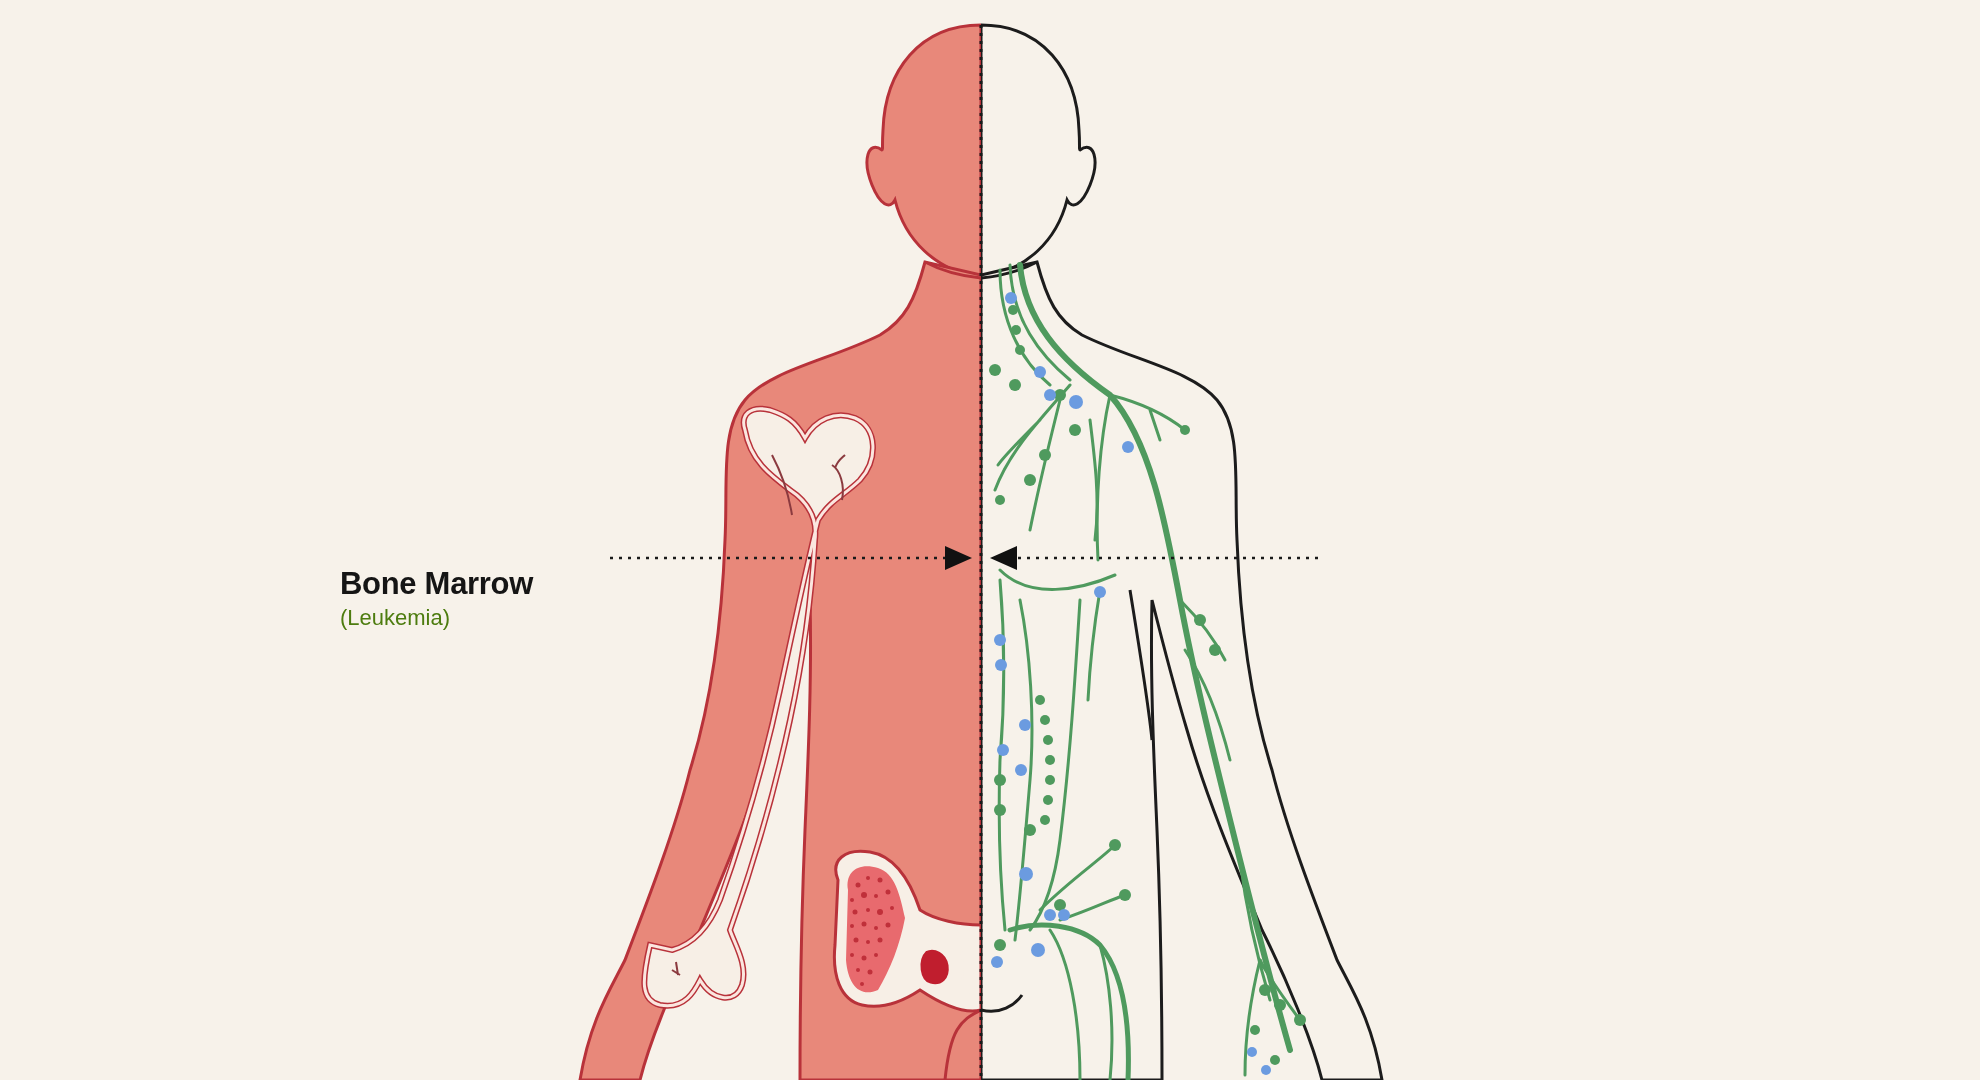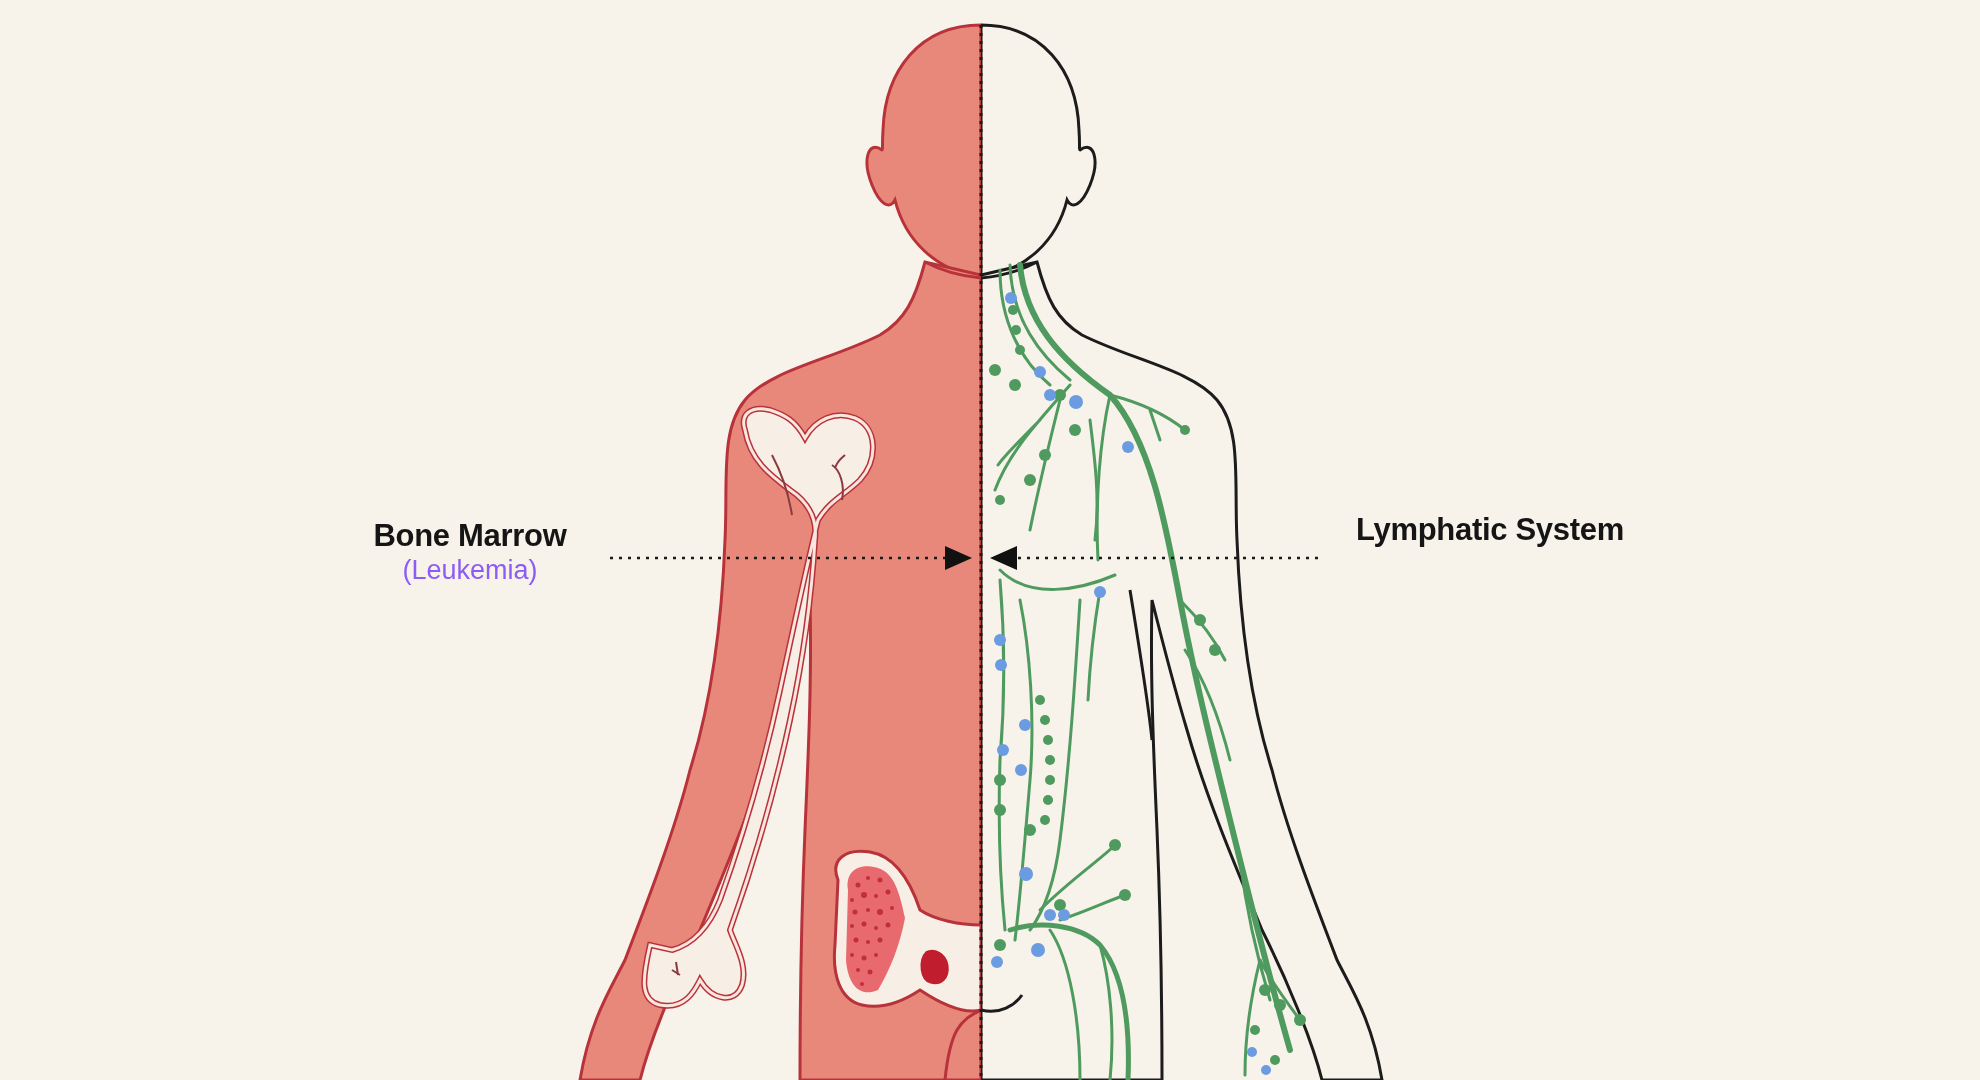--- a/index.html
+++ b/index.html
@@ -3,23 +3,23 @@
 <meta charset="utf-8">
 <style>
   html, body { margin: 0; padding: 0; }
   body {
     width: 1980px; height: 1080px; overflow: hidden;
     background: #f7f2ea;
     font-family: "Liberation Sans", "DejaVu Sans", sans-serif;
     position: relative;
   }
   .canvas { position: absolute; left: 0; top: 0; width: 1980px; height: 1080px; }
-  .label { position: absolute; text-align: center; color: #151515; }
+  .label { position: absolute; text-align: left; color: #151515; margin-top: 48px; }
   .label .title { font-weight: bold; font-size: 31px; letter-spacing: -0.3px; line-height: 36px; white-space: nowrap; }
-  .label .subtitle { font-size: 27px; line-height: 32px; white-space: nowrap; color: #8b5cf6; }
+  .label .subtitle { font-size: 22px; line-height: 32px; white-space: nowrap; color: #4d7c0f; }
   #label-left { left: 340px; top: 518px; width: 260px; }
   #label-right { left: 1330px; top: 512px; width: 320px; }
 </style>
 </head>
 <body>
 
 <svg class="canvas" viewBox="0 0 1980 1080" xmlns="http://www.w3.org/2000/svg">
   <defs>
     <clipPath id="leftHalf">
         <rect x="0" y="0" width="981" height="1080"></rect>
@@ -211,14 +211,13 @@
     <polygon points="1017,546 990,558 1017,570" fill="#111"></polygon>
   </g>
 </svg>
 
 <div class="label" id="label-left">
   <div class="title">Bone Marrow</div>
   <div class="subtitle">(Leukemia)</div>
 </div>
 
 <div class="label" id="label-right">
-  <div class="title">Lymphatic System</div>
 </div>
 
 </body></html>

